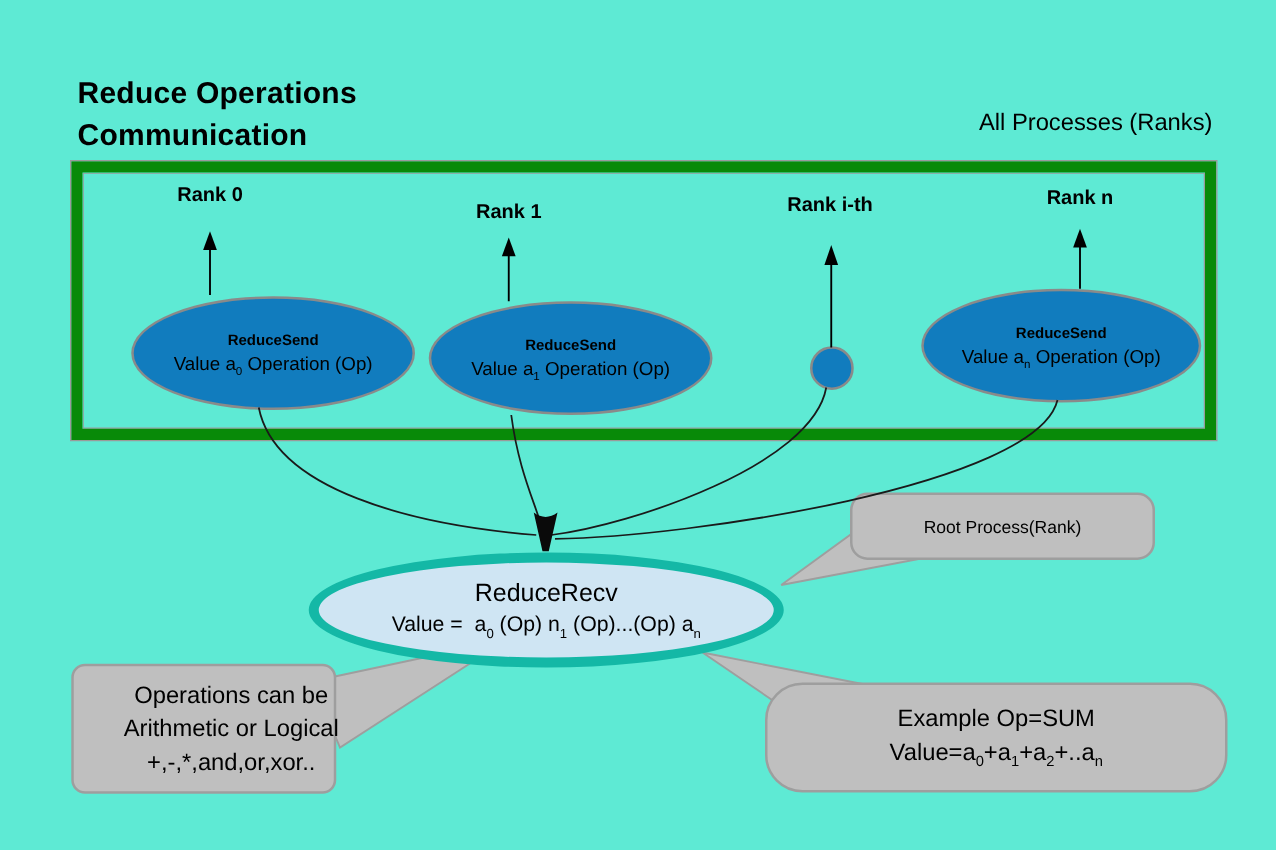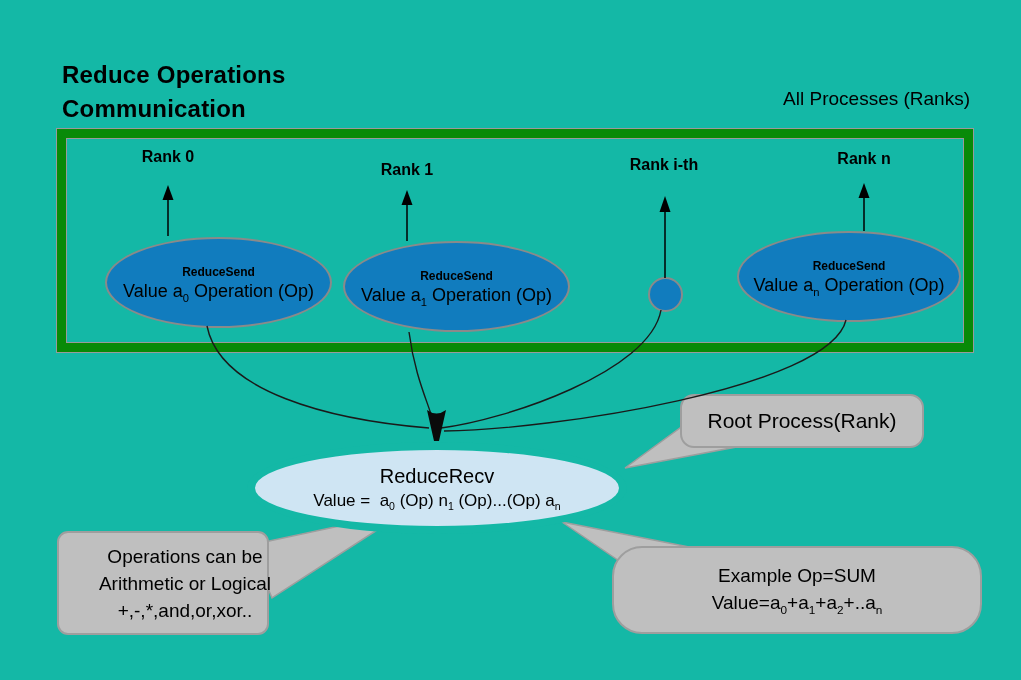--- a/index.html
+++ b/index.html
@@ -1,17 +1,17 @@
 <!DOCTYPE html>
 <html><head>
 <meta charset="utf-8">
 <style>
   html,body{margin:0;padding:0;background:#ffffff;}
   .canvas{
-    position:relative;width:1021px;height:680px;background:#14b8a6;overflow:hidden;
+    position:relative;width:1021px;height:680px;background:#5eead4;overflow:hidden;
     font-family:"Liberation Sans", sans-serif;color:#000;
   }
   .abs{position:absolute;}
   .title{
     left:62px;top:58px;font-size:24px;font-weight:bold;line-height:34px;letter-spacing:.2px;
   }
   .all-proc{
     left:700px;top:88px;width:270px;text-align:right;font-size:19px;
   }
   .green-box{
@@ -24,37 +24,37 @@
   .rank-label{
     font-size:16px;font-weight:bold;text-align:center;width:130px;
   }
   .ellipse{
     box-sizing:border-box;border-radius:50%;
     background:#117cbe;border:2px solid #8a8a8a;
     display:flex;flex-direction:column;align-items:center;justify-content:center;
     text-align:center;
   }
   .ellipse .etitle{font-size:12px;font-weight:bold;line-height:20px;}
-  .ellipse .evalue{font-size:18px;line-height:19px;white-space:pre;}
+  .ellipse .evalue{font-size:15px;line-height:19px;white-space:pre;}
   .circle{
     box-sizing:border-box;border-radius:50%;
     background:#117cbe;border:2px solid #8a8a8a;
   }
   .receiver{
     background:#cfe5f3;border:8px solid #14b8a6;
   }
   .receiver .rtitle{font-size:20px;font-weight:normal;line-height:26px;}
   .receiver .rvalue{font-size:17px;line-height:24px;white-space:pre;}
   .callout{
     box-sizing:border-box;background:#bfbfbf;border:2px solid #9e9e9e;
     display:flex;flex-direction:column;align-items:center;justify-content:center;
     text-align:center;
   }
   .callout .cline{white-space:pre;}
-  .callout-root{left:680px;top:394px;width:244px;height:54px;border-radius:14px;font-size:21px;}
+  .callout-root{left:680px;top:394px;width:244px;height:54px;border-radius:14px;font-size:14px;}
   .callout-ops{left:57px;top:531px;width:212px;height:104px;border-radius:11px;font-size:19px;line-height:27px;padding-left:44px;}
   .callout-ex{left:612px;top:546px;width:370px;height:88px;border-radius:30px;font-size:19px;line-height:27px;}
   .sub{font-size:62%;position:relative;top:.45em;}
   svg.layer{position:absolute;left:0;top:0;pointer-events:none;}
 </style>
 </head>
 <body>
 
 <div class="canvas">
 

